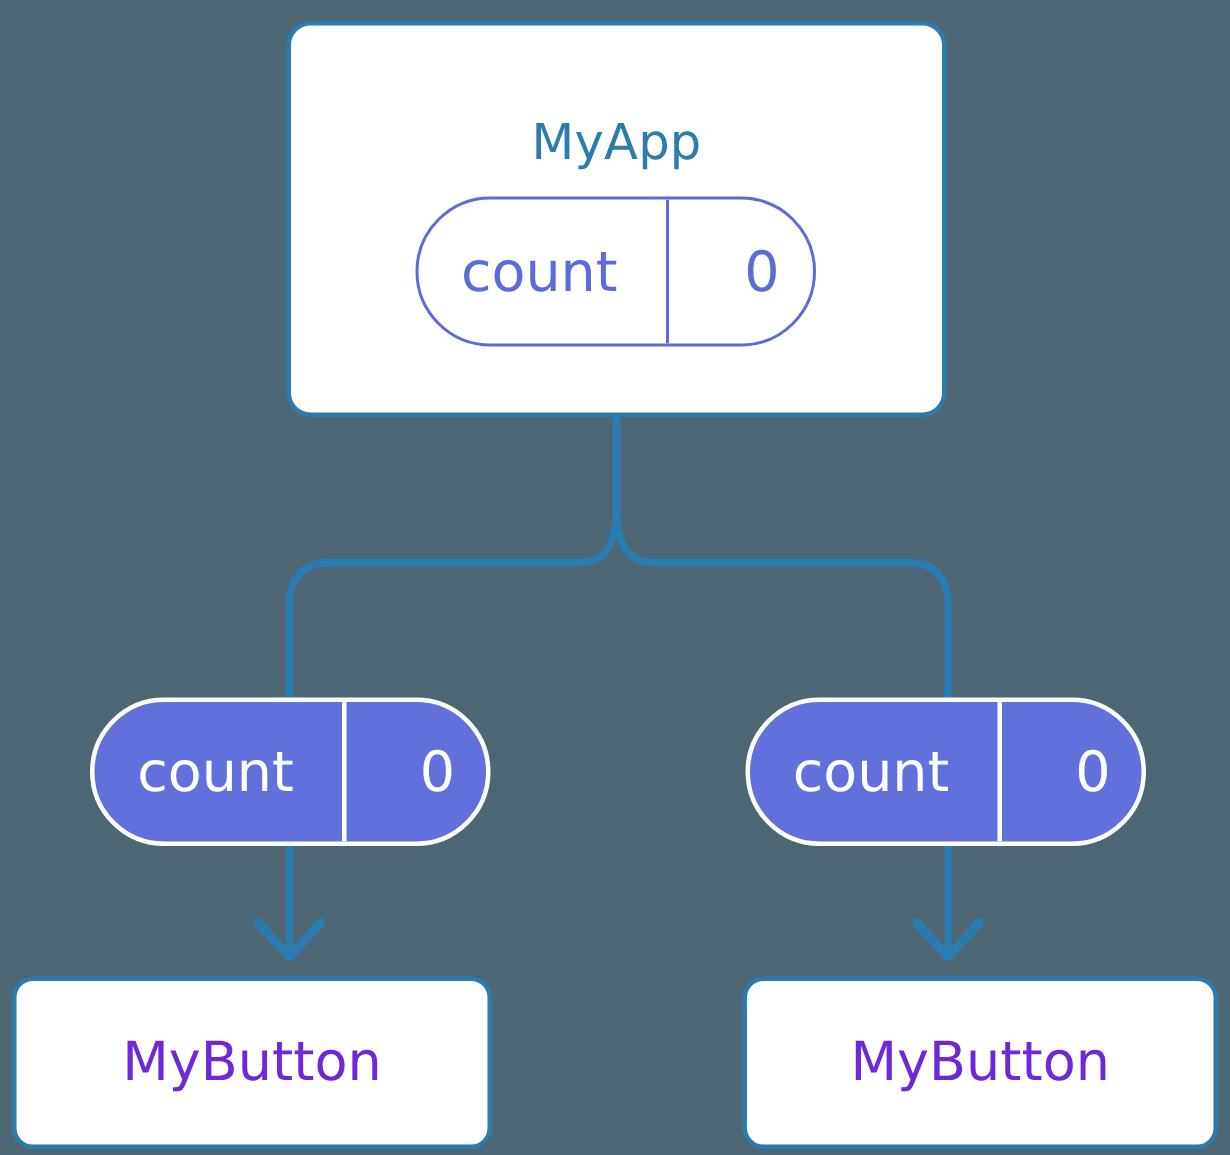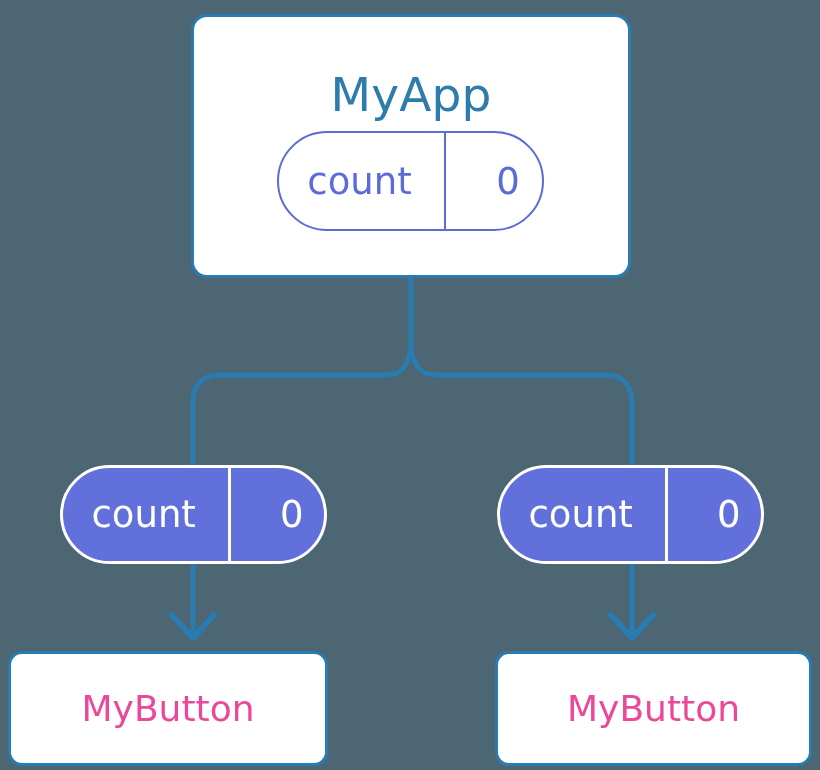--- a/index.html
+++ b/index.html
@@ -47,21 +47,21 @@
     height: 264px;
     border-radius: 16px;
   }
   #app-title {
     position: absolute;
     left: 0;
     right: 0;
     top: 58px;
     text-align: center;
     color: #2d7cab;
-    font-size: 47px;
+    font-size: 33px;
     line-height: 40px;
     letter-spacing: 0.2px;
   }
 
   
   .capsule {
     position: absolute;
     z-index: 3;
     display: flex;
     align-items: stretch;
@@ -145,21 +145,21 @@
     width: 317px;
     height: 115px;
   }
   .leaf-label {
     position: absolute;
     left: 0;
     right: 0;
     top: 50%;
     transform: translateY(-50%);
     text-align: center;
-    color: #ec4899;
+    color: #6d28d9;
     font-size: 36px;
     line-height: 36px;
   }
 </style>
 </head>
 <body>
 
 <div id="stage">
 
   <svg id="connectors" viewBox="0 0 820 770" width="820" height="770" xmlns="http://www.w3.org/2000/svg" aria-hidden="true">

